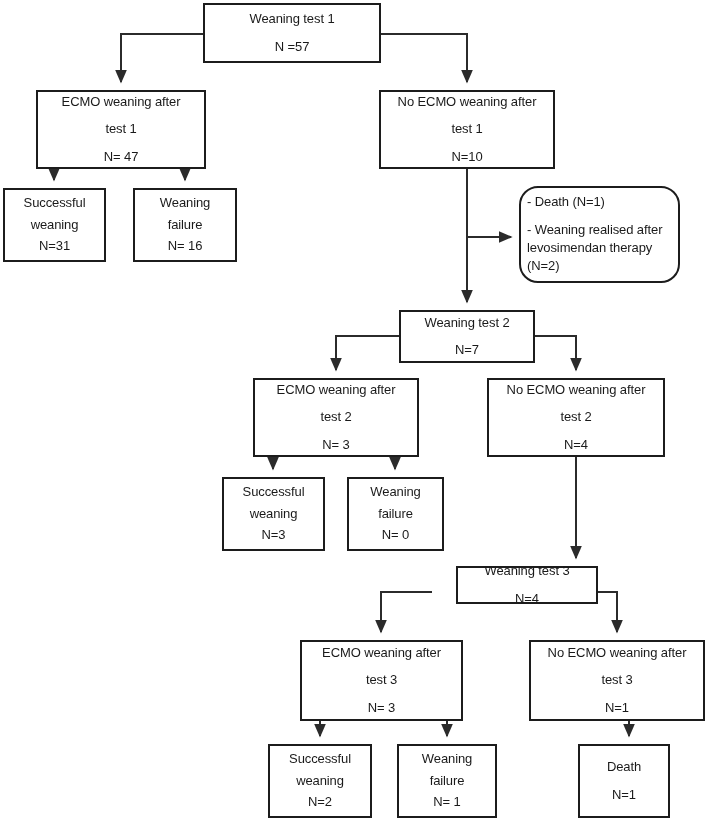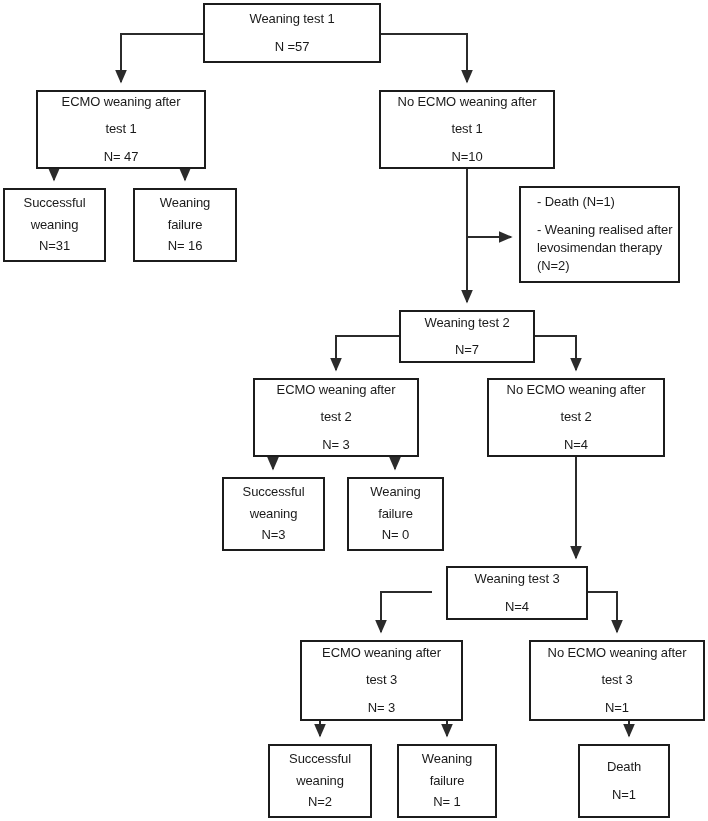--- a/index.html
+++ b/index.html
@@ -48,23 +48,24 @@
   }
   .node.spaced .line + .line {
     margin-top: 9px;
   }
   .node.tight .line + .line {
     margin-top: 3px;
   }
   .node.leftalign {
     align-items: flex-start;
     text-align: left;
-    padding-left: 16px;
+    padding-left: 6px;
     padding-right: 4px;
     justify-content: center;
+    border-radius: 19px;
   }
   .node.leftalign .line {
     white-space: normal;
   }
   .node.leftalign .line + .line {
     margin-top: 9px;
   }
 </style>
 </head>
 <body>
@@ -141,21 +142,21 @@
       <div class="node tight" style="left: 222px; top: 477px; width: 103px; height: 74px; border-color: rgb(28, 28, 28); color: rgb(26, 26, 26);">
         <span class="line">Successful</span>
         <span class="line">weaning</span>
         <span class="line">N=3</span>
       </div>
       <div class="node tight" style="left: 347px; top: 477px; width: 97px; height: 74px; border-color: rgb(28, 28, 28); color: rgb(26, 26, 26);">
         <span class="line">Weaning</span>
         <span class="line">failure</span>
         <span class="line">N= 0</span>
       </div>
-      <div class="node spaced" style="left: 446px; top: 566px; width: 142px; height: 54px; border-color: rgb(28, 28, 28); color: rgb(26, 26, 26);">
+      <div class="node spaced" style="left: 456px; top: 566px; width: 142px; height: 38px; border-color: rgb(28, 28, 28); color: rgb(26, 26, 26);">
         <span class="line">Weaning test 3</span>
         <span class="line">N=4</span>
       </div>
       <div class="node spaced" style="left: 300px; top: 640px; width: 163px; height: 81px; border-color: rgb(28, 28, 28); color: rgb(26, 26, 26);">
         <span class="line">ECMO weaning after</span>
         <span class="line">test 3</span>
         <span class="line">N= 3</span>
       </div>
       <div class="node spaced" style="left: 529px; top: 640px; width: 176px; height: 81px; border-color: rgb(28, 28, 28); color: rgb(26, 26, 26);">
         <span class="line">No ECMO weaning after</span>

